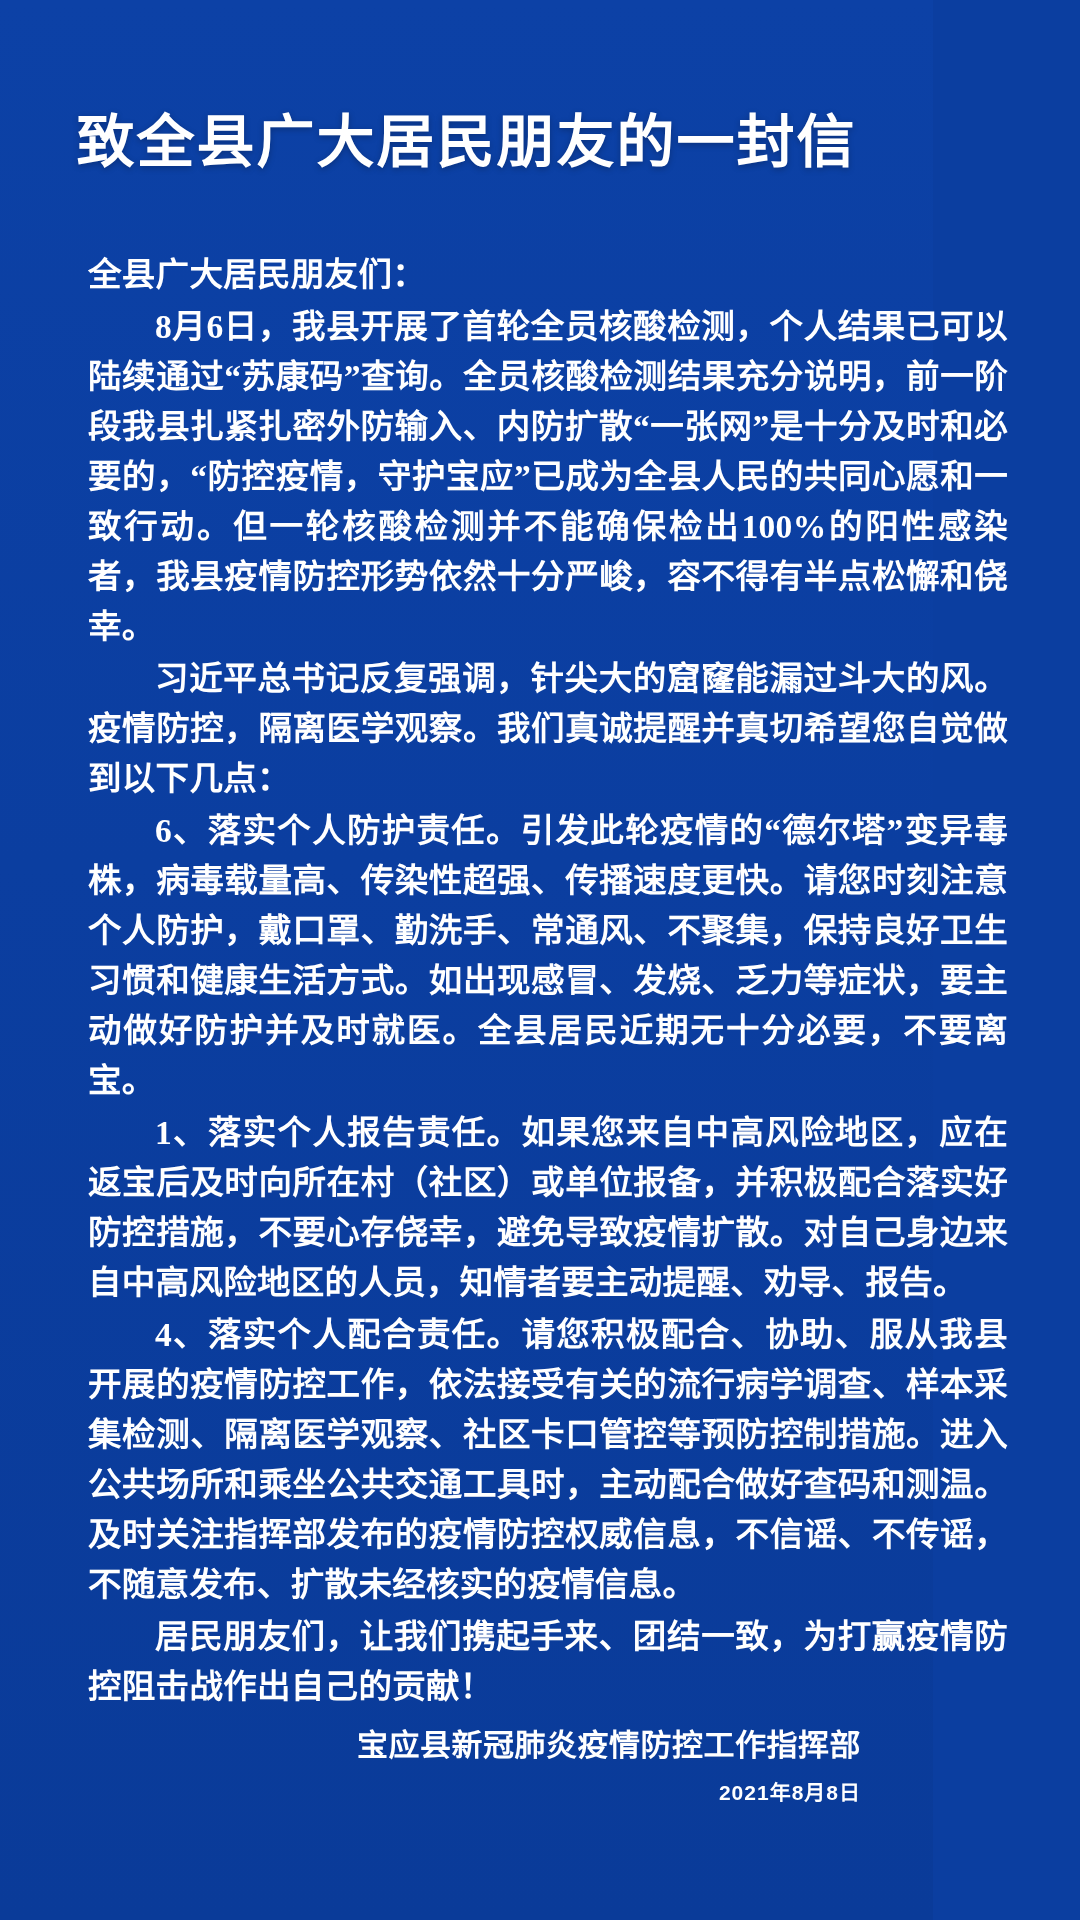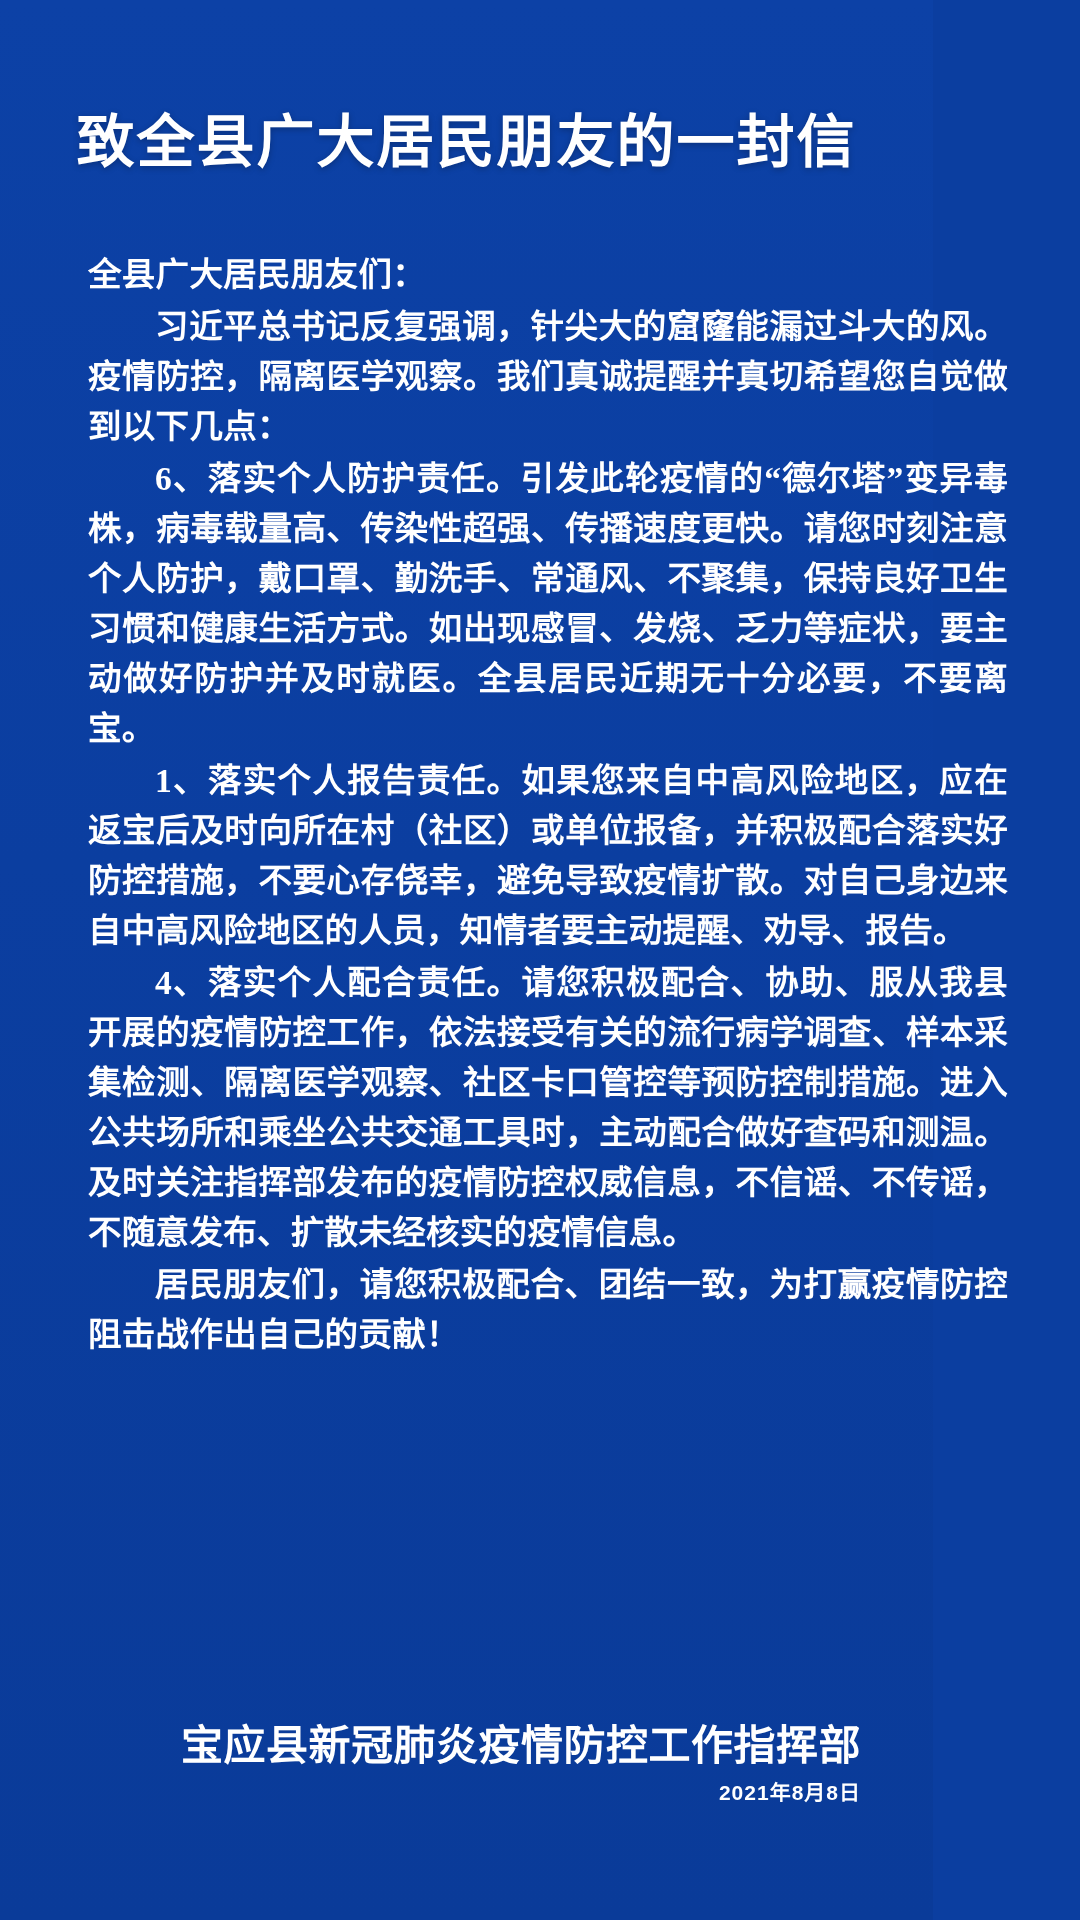--- a/index.html
+++ b/index.html
@@ -53,21 +53,21 @@
     text-indent: 67px;
   }
   .signature {
     position: absolute;
     right: 72px;
     bottom: 104px;
     text-align: right;
     width: 700px;
   }
   .sign-line {
-    font-size: 42px;
+    font-size: 31px;
     font-weight: bold;
     line-height: 48px;
     letter-spacing: 0.5px;
     font-family: "Liberation Serif", "DejaVu Serif", serif;
   }
   .sign-date {
     font-size: 21px;
     font-weight: bold;
     line-height: 46px;
     letter-spacing: 1px;
@@ -76,25 +76,26 @@
 </style>
 </head>
 <body>
 
 <div class="poster">
 
   <div class="title">致全县广大居民朋友的一封信</div>
 
   <div class="body-area">
     <p class="para">全县广大居民朋友们：</p>
+    <p class="para indent">8月6日，我县开展了首轮全员核酸检测，个人结果已可以陆续通过“苏康码”查询。全员核酸检测结果充分说明，前一阶段我县扎紧扎密外防输入、内防扩散“一张网”是十分及时和必要的，“防控疫情，守护宝应”已成为全县人民的共同心愿和一致行动。但一轮核酸检测并不能确保检出100%的阳性感染者，我县疫情防控形势依然十分严峻，容不得有半点松懈和侥幸。</p>
     <p class="para indent">习近平总书记反复强调，针尖大的窟窿能漏过斗大的风。疫情防控，隔离医学观察。我们真诚提醒并真切希望您自觉做到以下几点：</p>
     <p class="para indent">6、落实个人防护责任。引发此轮疫情的“德尔塔”变异毒株，病毒载量高、传染性超强、传播速度更快。请您时刻注意个人防护，戴口罩、勤洗手、常通风、不聚集，保持良好卫生习惯和健康生活方式。如出现感冒、发烧、乏力等症状，要主动做好防护并及时就医。全县居民近期无十分必要，不要离宝。</p>
     <p class="para indent">1、落实个人报告责任。如果您来自中高风险地区，应在返宝后及时向所在村（社区）或单位报备，并积极配合落实好防控措施，不要心存侥幸，避免导致疫情扩散。对自己身边来自中高风险地区的人员，知情者要主动提醒、劝导、报告。</p>
     <p class="para indent">4、落实个人配合责任。请您积极配合、协助、服从我县开展的疫情防控工作，依法接受有关的流行病学调查、样本采集检测、隔离医学观察、社区卡口管控等预防控制措施。进入公共场所和乘坐公共交通工具时，主动配合做好查码和测温。及时关注指挥部发布的疫情防控权威信息，不信谣、不传谣，不随意发布、扩散未经核实的疫情信息。</p>
-    <p class="para indent">居民朋友们，请您积极配合、团结一致，为打赢疫情防控阻击战作出自己的贡献！</p>
+    <p class="para indent">居民朋友们，让我们携起手来、团结一致，为打赢疫情防控阻击战作出自己的贡献！</p>
   </div>
 
   <div class="signature">
     <div class="sign-line">宝应县新冠肺炎疫情防控工作指挥部</div>
     <div class="sign-date">2021年8月8日</div>
   </div>
 
 </div>
 
 </body></html>

